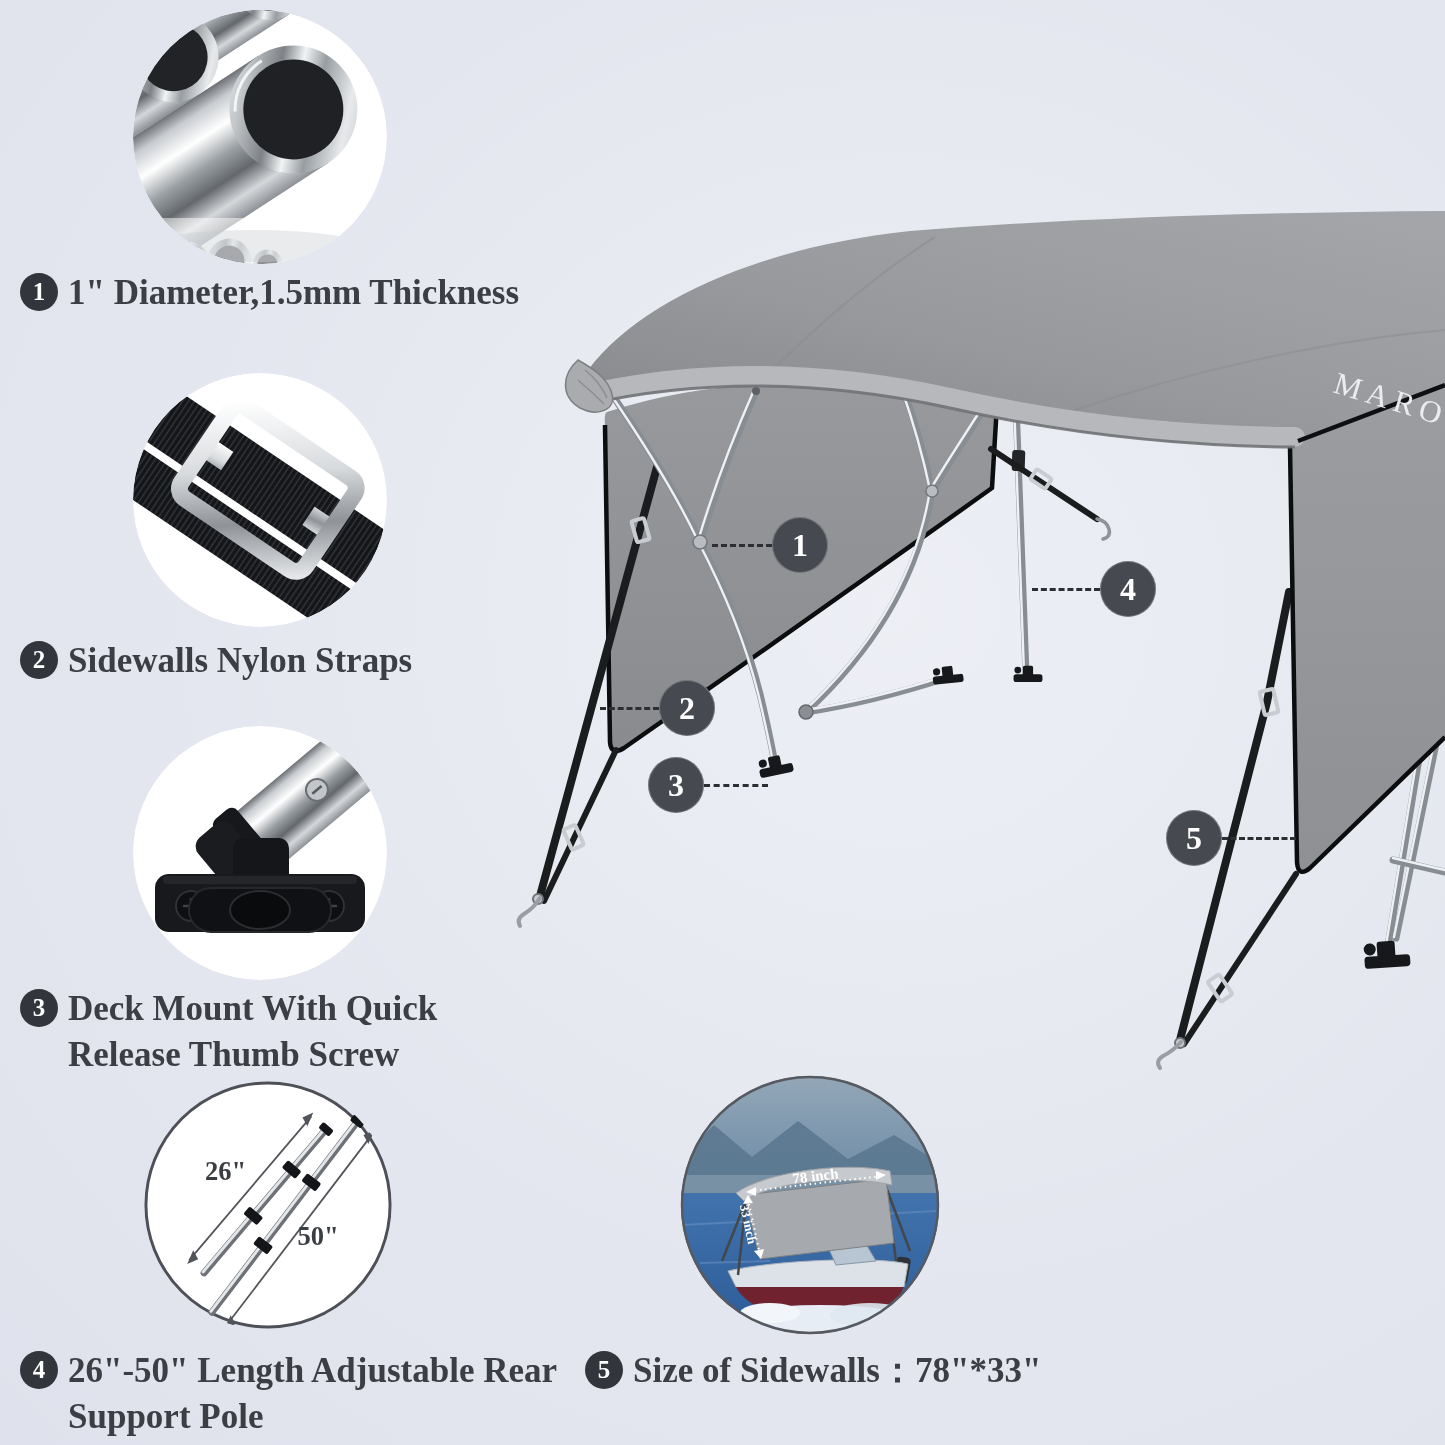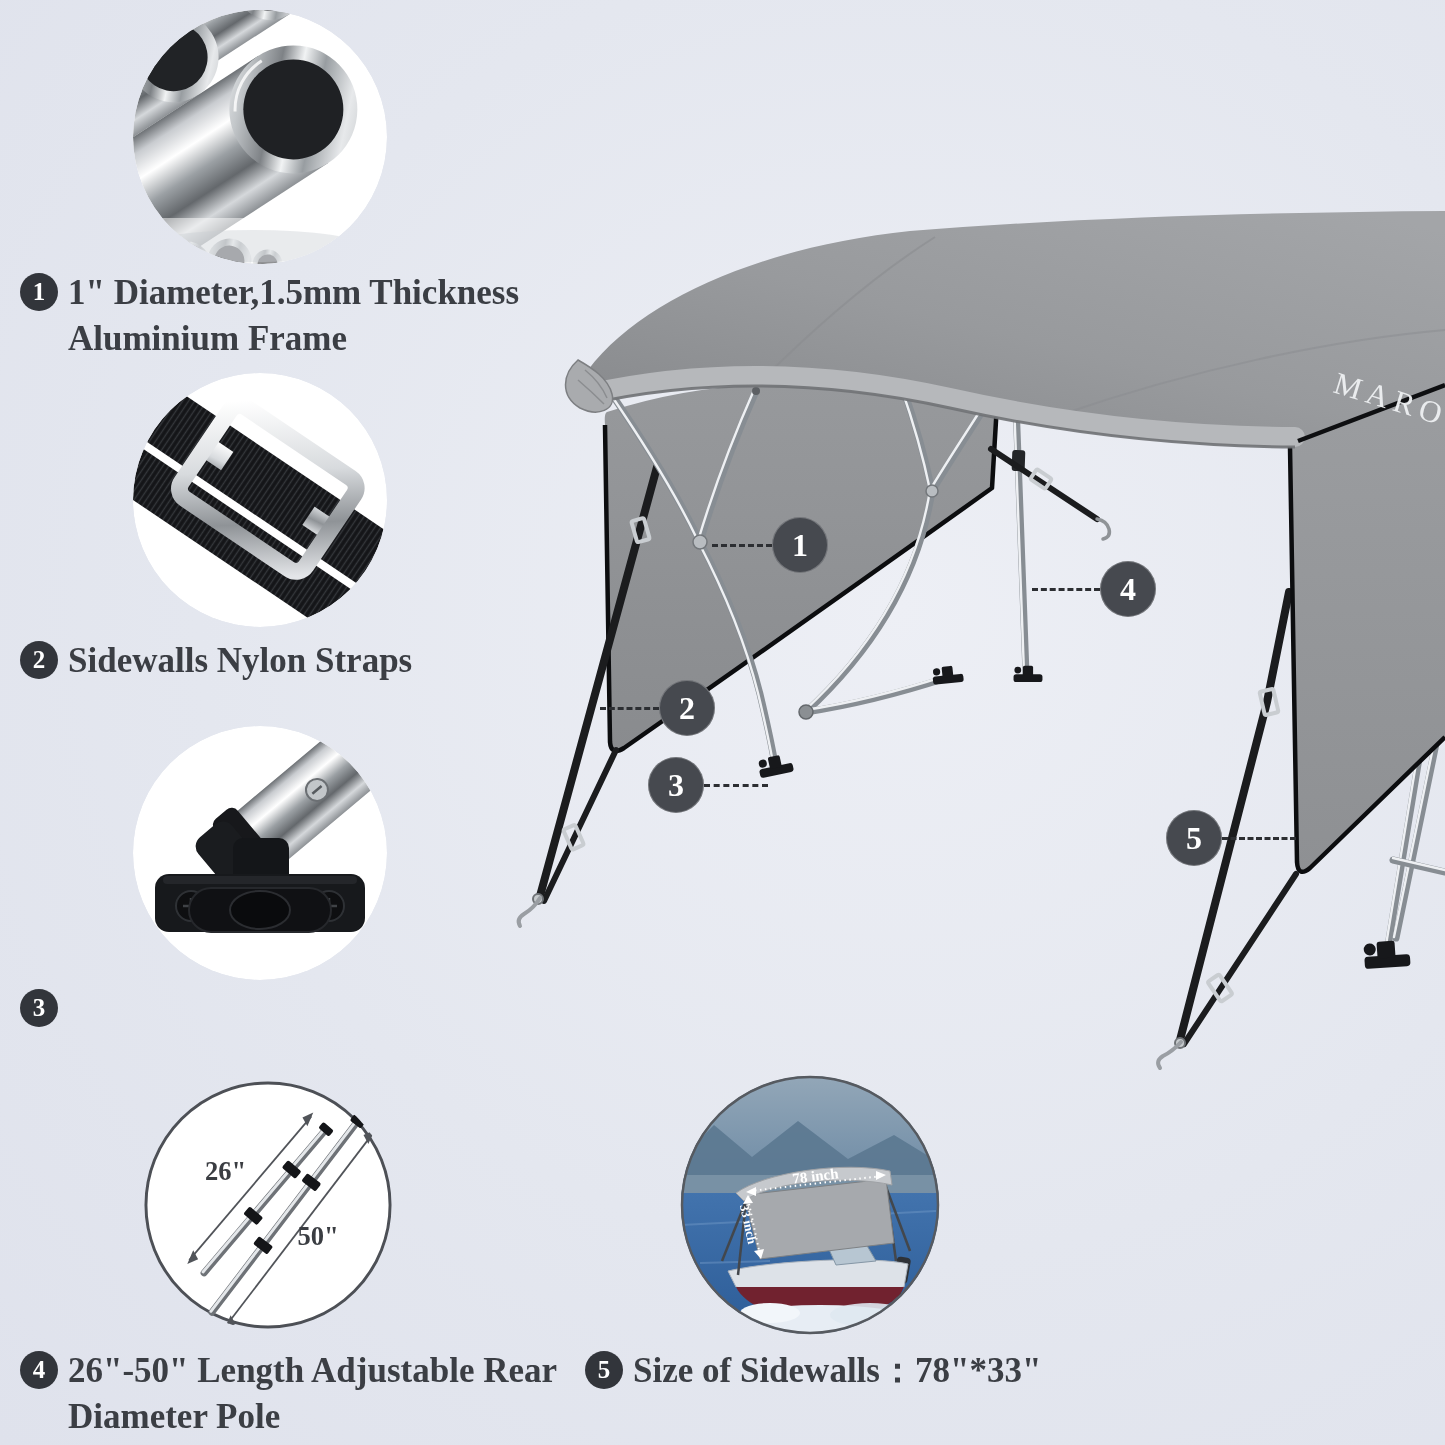--- a/index.html
+++ b/index.html
@@ -414,40 +414,43 @@
         <text x="64" y="150" transform="rotate(78 64 150)" text-anchor="middle" font-size="13" font-weight="700" fill="#ffffff">33 inch</text>
       </g>
       <circle cx="130" cy="130" r="128" fill="none" stroke="#565a60" stroke-width="2.5"></circle>
     </svg>
   </div>
 
   <div class="feature" style="left:20px;top:270px;width:520px;">
     <span class="badge">1</span>
     <span class="f-lines">
       <span>1" Diameter,1.5mm Thickness</span>
-      <span>Aluminium Frame</span>
     </span>
   </div>
 
   <div class="feature" style="left:20px;top:638px;width:520px;">
     <span class="badge">2</span>
     <span class="f-lines">
       <span>Sidewalls Nylon Straps</span>
     </span>
   </div>
 
   <div class="feature" style="left:20px;top:986px;width:520px;">
     <span class="badge">3</span>
+    <span class="f-lines">
+      <span>Deck Mount With Quick</span>
+      <span>Release Thumb Screw</span>
+    </span>
   </div>
 
   <div class="feature" style="left:20px;top:1348px;width:560px;">
     <span class="badge">4</span>
     <span class="f-lines">
       <span>26"-50" Length Adjustable Rear</span>
-      <span>Diameter Pole</span>
+      <span>Support Pole</span>
     </span>
   </div>
 
   <div class="feature" style="left:585px;top:1348px;width:520px;">
     <span class="badge">5</span>
     <span class="f-lines">
       <span>Size of Sidewalls：78"*33"</span>
     </span>
   </div>
 

